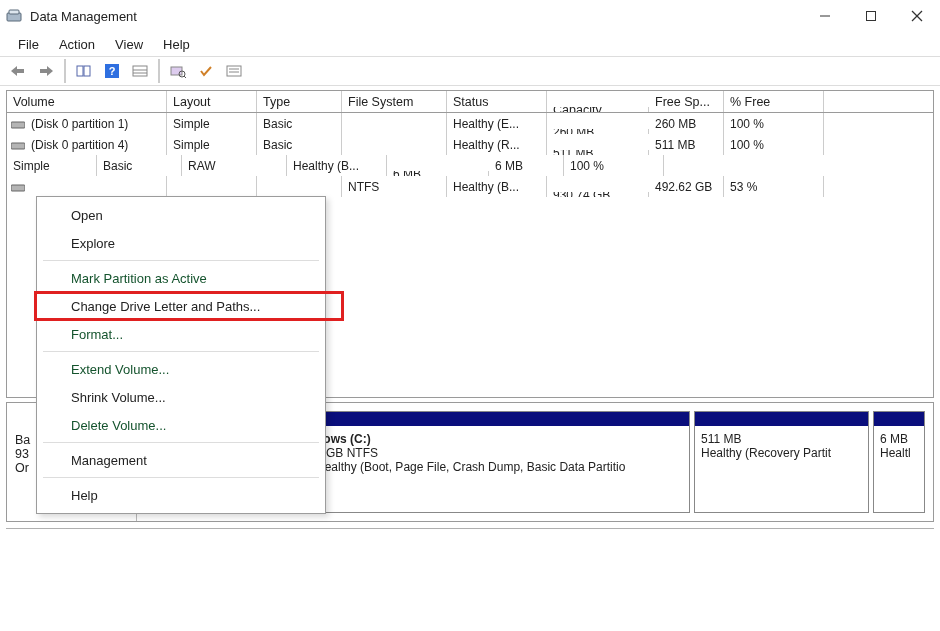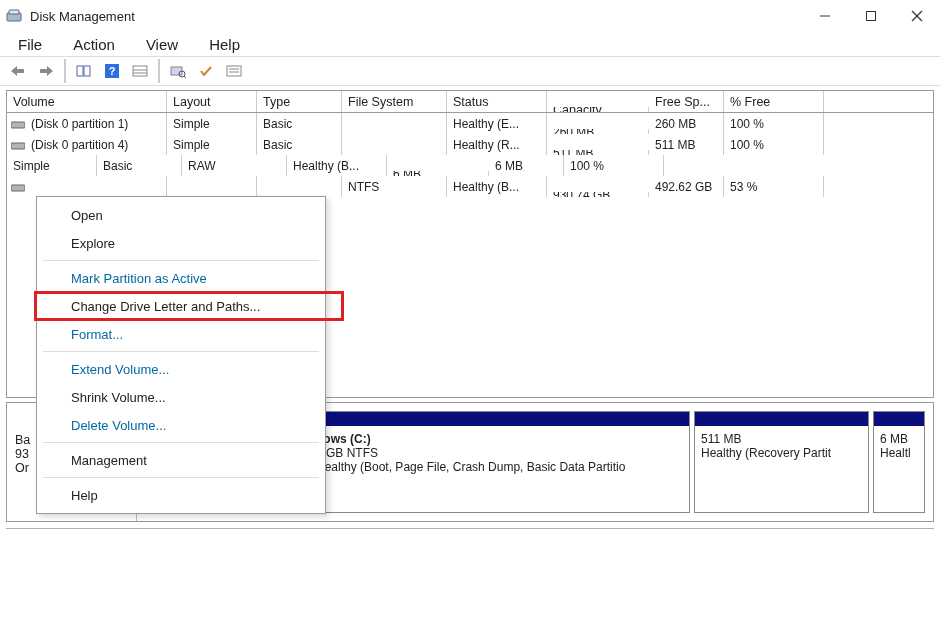--- a/index.html
+++ b/index.html
@@ -43,22 +43,21 @@
     justify-content:center;
     font-size:10px;
   }
   .ctl svg { display:block; }
   
   .menubar {
     height:24px;
     display:flex;
     align-items:center;
     padding:0 8px;
-    font-size:15px;
-    gap:11px;
+    font-size:13px;
   }
   .menubar .mi { padding:3px 10px; }
   
   .toolbar {
     height:30px;
     border-top:1px solid #ddd;
     border-bottom:1px solid #ddd;
     display:flex;
     align-items:center;
     padding:0 6px;
@@ -173,21 +172,21 @@
     z-index:50;
   }
   .cm-item{
     height:28px;
     display:flex;
     align-items:center;
     padding:0 34px;
     color:#222;
     white-space:nowrap;
   }
-  .cm-item.disabled{ color:#0369a1; }
+  .cm-item.disabled{ color:#14532d; }
   .cm-sep{
     height:1px;
     background:#ddd;
     margin:3px 6px;
   }
   .cm-highlight{
     position:absolute;
     left:36px;
     top:288px;
     width:306px;
@@ -200,21 +199,21 @@
 </head>
 <body>
 
 <div class="titlebar">
   <span class="app-icon">
     <svg width="16" height="16">
         <rect x="1" y="5" width="14" height="8" rx="1" fill="#a9b9c9" stroke="#5a6b7b"></rect>
         <rect x="3" y="2" width="10" height="4" rx="1" fill="#dde6ee" stroke="#5a6b7b"></rect>
       </svg>
   </span>
-  <span class="title">Disk Management</span>
+  <span class="title">Data Management</span>
   <div class="win-controls">
     <div class="ctl">
       <svg width="12" height="12">
           <line x1="1" y1="6" x2="11" y2="6" stroke="#333" stroke-width="1"></line>
         </svg>
     </div>
     <div class="ctl">
       <svg width="12" height="12">
           <rect x="1.5" y="1.5" width="9" height="9" fill="none" stroke="#333" stroke-width="1"></rect>
         </svg>

